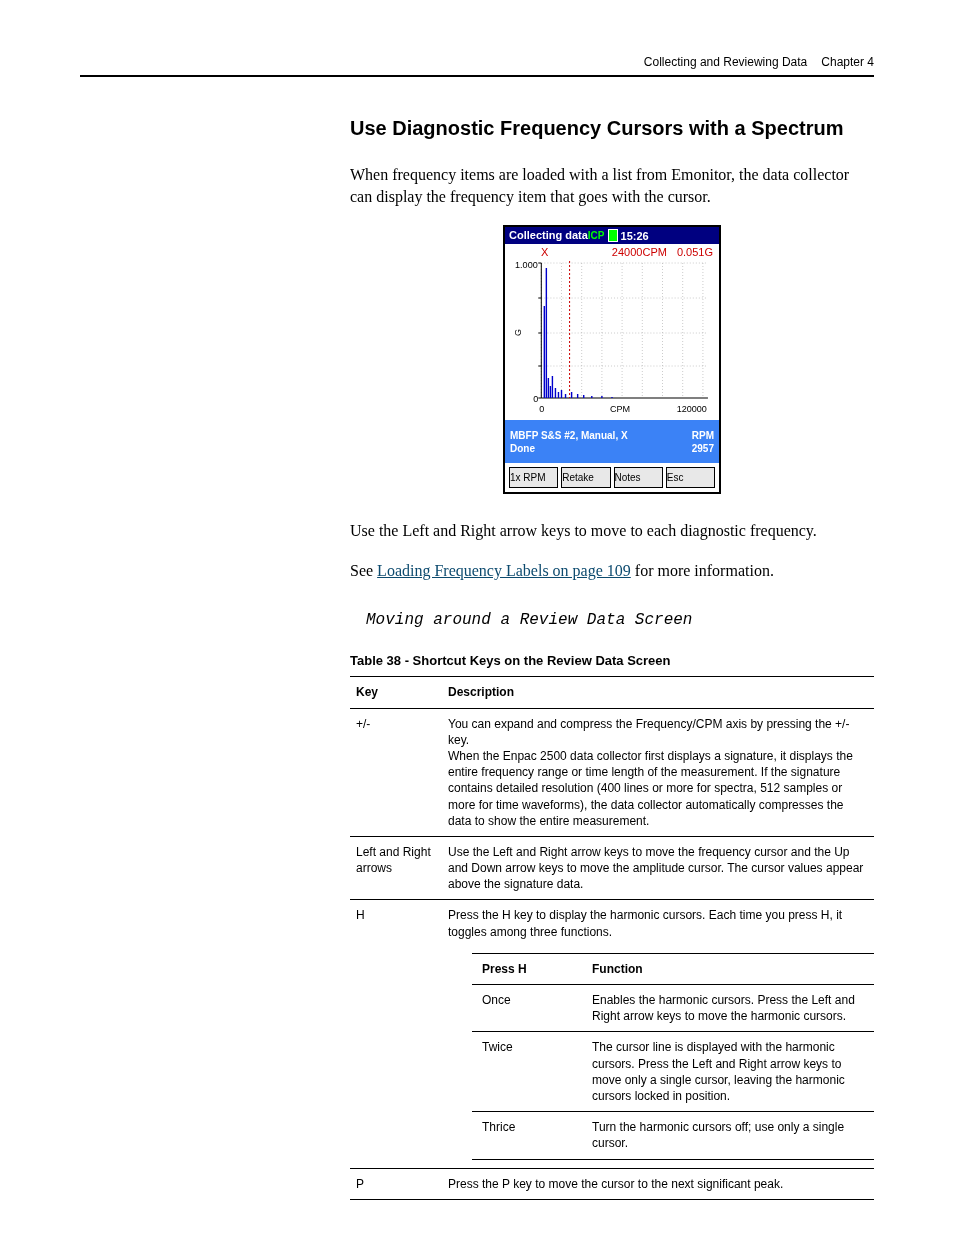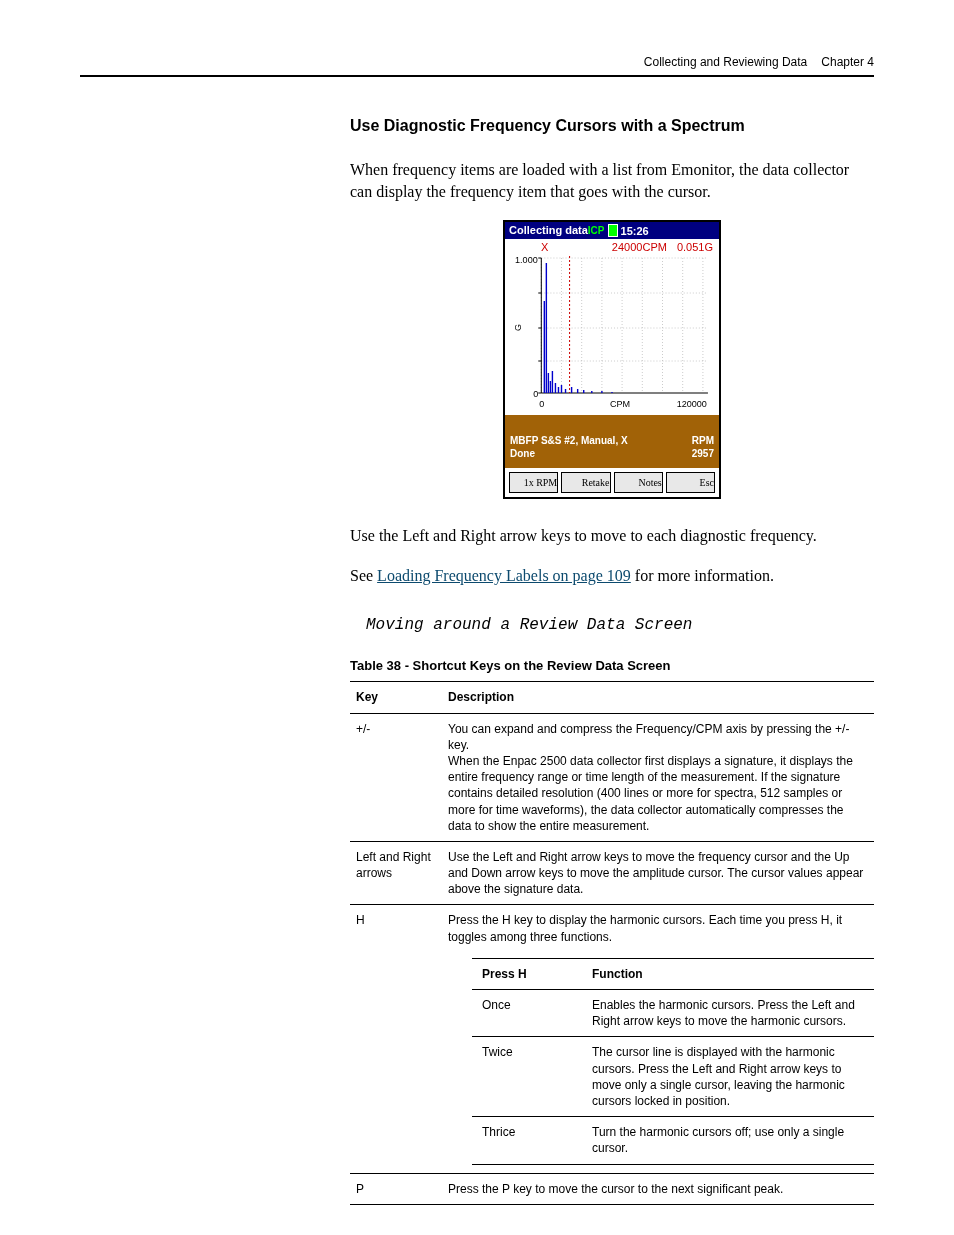--- a/index.html
+++ b/index.html
@@ -26,21 +26,21 @@
   }
   .header-bar .chap-title { }
   .header-bar .chap-num { font-weight: normal; }
   .content {
     margin-left: 270px;
     margin-top: 40px;
   }
   h2.section-title {
     font-family: Arial, Helvetica, sans-serif;
     font-weight: bold;
-    font-size: 16px;
+    font-size: 20px;
     margin: 0 0 24px 0;
   }
   p.body {
     font-size: 16px;
     line-height: 1.35;
     margin: 0 0 18px 0;
   }
   a.link { color: #0c4a6e; text-decoration: underline; }
   h3.subhead {
     font-family: Liberation Mono, monospace;
@@ -123,44 +123,43 @@
     justify-content: flex-end;
   }
   .device .readout .xlab { color: #cc0000; margin-right: auto; margin-left: 30px;}
   .device .plot {
     position: relative;
     height: 160px;
     margin: 0 6px 2px 6px;
   }
   .device .plot svg { width: 100%; height: 100%; display: block; }
   .device .status {
-    background: #a16207;
+    background: #3b82f6;
     color: #fff;
     font-weight: bold;
     font-size: 10px;
-    padding: 19px 5px 8px 5px;
+    padding: 9px 5px 8px 5px;
     display: flex;
     justify-content: space-between;
   }
   .device .status .left { line-height: 1.3; }
   .device .status .right { text-align: right; line-height: 1.3; }
   .device .buttons {
     display: flex;
     gap: 3px;
     padding: 4px;
     background: #fff;
   }
   .device .buttons .btn {
     flex: 1;
     border: 1px solid #000;
     background: #e8e8e8;
-    text-align: right;
+    text-align: left;
     font-size: 10px;
     padding: 4px 0;
-    font-family: Liberation Serif, serif;
   }
 </style>
 </head>
 <body>
 
 <div class="page">
 
   <div class="header-bar">
     <span class="chap-title">Collecting and Reviewing Data</span>
     <span class="chap-num">Chapter 4</span>

